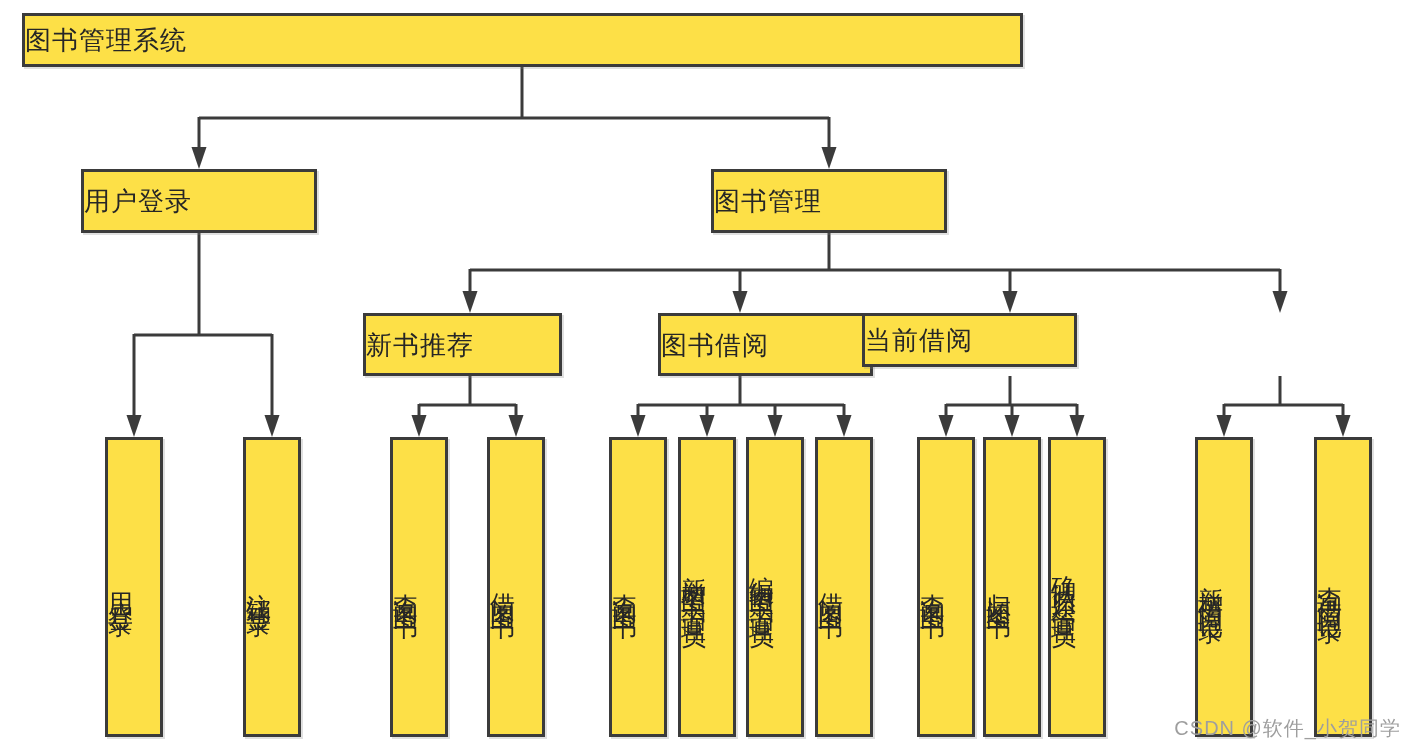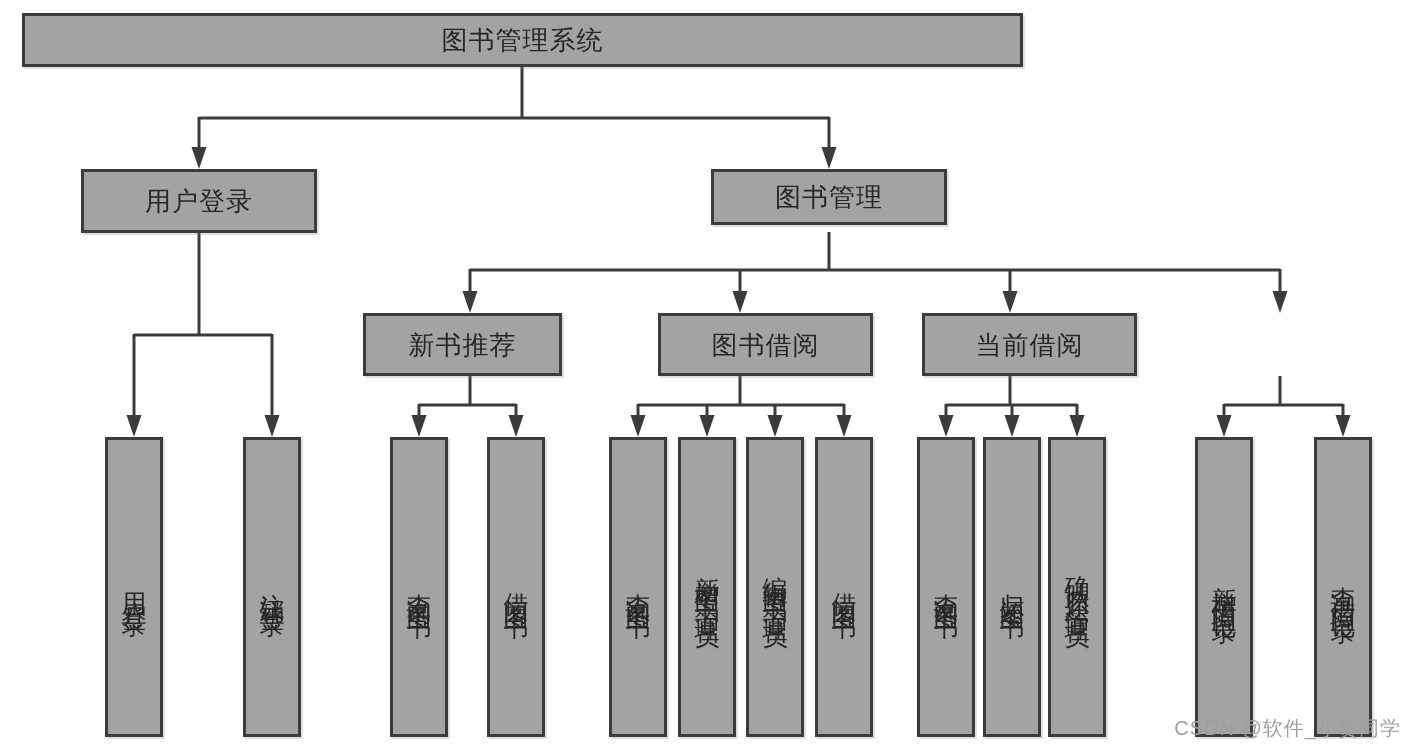--- a/index.html
+++ b/index.html
@@ -27,25 +27,25 @@
     stroke-width: 3;
     fill: none;
   }
   .connectors polygon {
     fill: #3b3b3b;
     stroke: none;
   }
   .node {
     position: absolute;
     box-sizing: border-box;
-    background: #a3a3a3;
+    background: #fde047;
     border: 3px solid #3b3b3b;
     display: flex;
     align-items: center;
-    justify-content: center;
+    justify-content: flex-start;
     box-shadow: 2px 2px 0 rgba(130,130,130,0.25);
   }
   .node .lbl {
     font-size: 26px;
     color: #262626;
     letter-spacing: 1px;
     white-space: nowrap;
     line-height: 1;
   }
   .node.v .lbl {
@@ -138,31 +138,31 @@
     </g>
   </svg>
 
   <div class="node h" style="left:22px; top:13px; width:1001px; height:54px">
     <span class="lbl">图书管理系统</span>
   </div>
 
   <div class="node h" style="left:81px; top:169px; width:236px; height:64px">
     <span class="lbl">用户登录</span>
   </div>
-  <div class="node h" style="left:711px; top:169px; width:236px; height:56px">
+  <div class="node h" style="left:711px; top:169px; width:236px; height:64px">
     <span class="lbl">图书管理</span>
   </div>
 
   <div class="node h" style="left:363px; top:313px; width:199px; height:63px">
     <span class="lbl">新书推荐</span>
   </div>
   <div class="node h" style="left:658px; top:313px; width:215px; height:63px">
     <span class="lbl">图书借阅</span>
   </div>
-  <div class="node h" style="left:922px; top:313px; width:215px; height:63px">
+  <div class="node h" style="left:862px; top:313px; width:215px; height:54px">
     <span class="lbl">当前借阅</span>
   </div>
 
   <div class="node v" style="left:105px; top:437px; width:58px; height:300px">
     <span class="lbl">用户登录</span>
   </div>
   <div class="node v" style="left:243px; top:437px; width:58px; height:300px">
     <span class="lbl">注销登录</span>
   </div>
 

